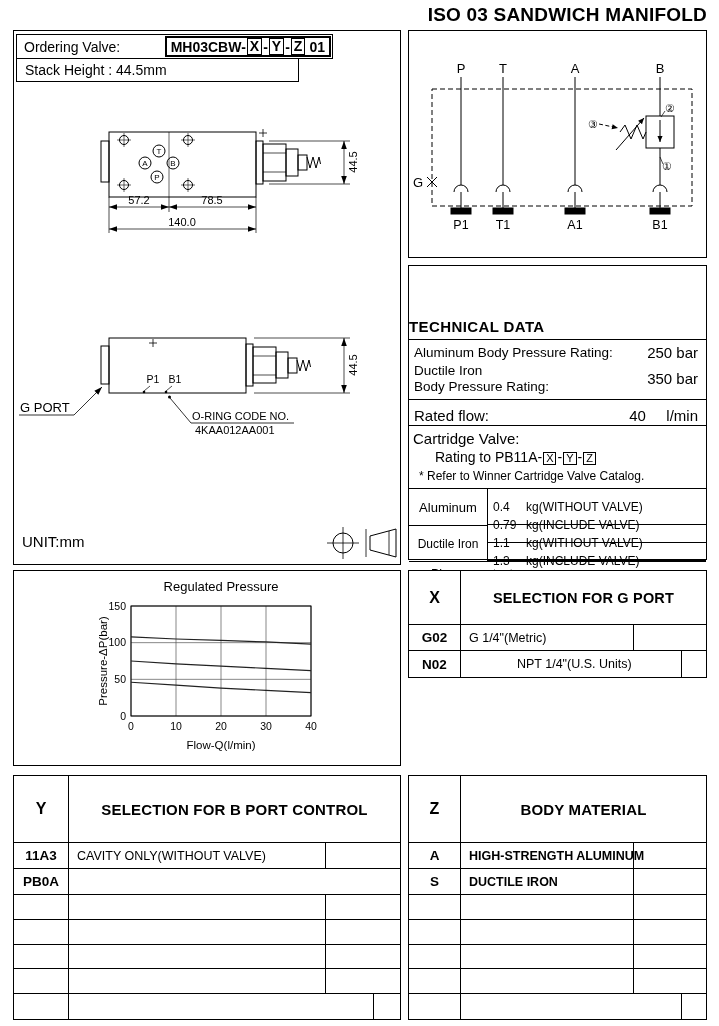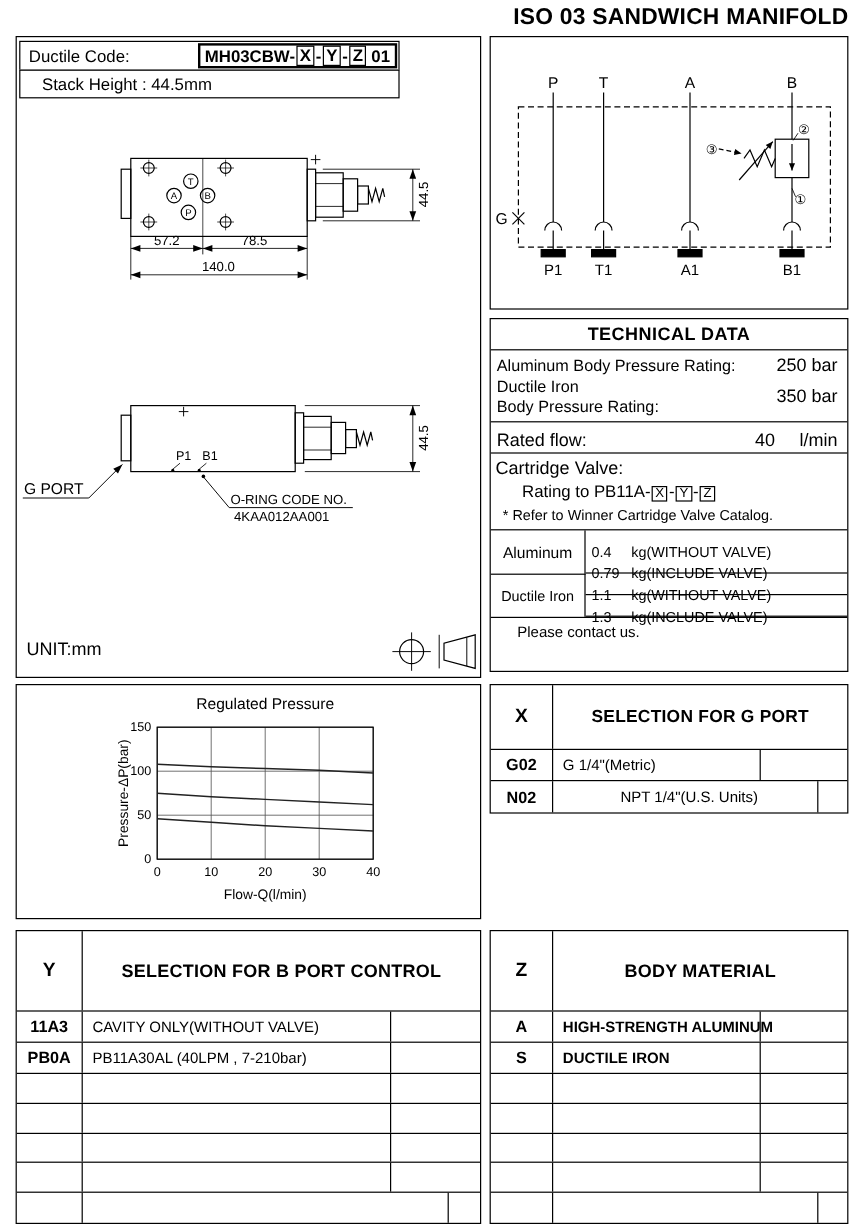--- a/index.html
+++ b/index.html
@@ -12,32 +12,32 @@
 
   
   .left-main { left:13px; top:30px; width:388px; height:535px; }
   .ordering-box { position:absolute; left:2px; top:3px; width:317px; height:25px; border:1px solid #000;
      display:flex; align-items:center; font-size:14px; padding-left:7px; background:#fff; z-index:2; }
   .code-box { margin-left:auto; margin-right:1px; border:2px solid #000; font-weight:bold; font-size:14px;
      padding:0 4px; display:flex; align-items:center; height:21px; white-space:nowrap; }
   .boxed { border:1px solid #000; padding:0 2px; margin:0 1px; line-height:1.05; display:inline-block; }
   .boxed.sm { font-size:11px; }
   .code-suffix { margin-left:3px; }
-  .stack-box { position:absolute; left:2px; top:27px; width:317px; height:24px; border:1px solid #000;
-     display:flex; align-items:center; font-size:14px; padding-left:18px; background:#fff; z-index:2; }
+  .stack-box { position:absolute; left:2px; top:27px; width:283px; height:24px; border:1px solid #000;
+     display:flex; align-items:center; font-size:14px; padding-left:8px; background:#fff; z-index:2; }
   .drawings-svg { position:absolute; left:0; top:0; }
   .unit-label { position:absolute; left:8px; top:502px; font-size:15px; }
 
   
   .circuit { left:408px; top:30px; width:299px; height:228px; }
 
   
   .techdata { left:408px; top:265px; width:299px; height:295px; }
-  .td-header { height:26px; border-bottom:1px solid #000; text-align:center; font-weight:bold;
-     font-size:15px; line-height:25px; letter-spacing:.4px; }
+  .td-header { height:26px; border-bottom:1px solid #000; text-align:left; font-weight:bold;
+     font-size:15px; line-height:25px; letter-spacing:.4px;margin-top:48px; }
   .td-pressure { border-bottom:1px solid #000; padding:3px 0 3px; }
   .td-row { display:flex; justify-content:space-between; align-items:center; padding:1px 8px 1px 5px; }
   .td-label { font-size:13.5px; line-height:1.18; }
   .td-label.lg { font-size:15px; }
   .td-value { font-size:15px; white-space:nowrap; }
   .td-flow { display:flex; justify-content:space-between; align-items:flex-end; border-bottom:1px solid #000;
      height:26px; padding:0 8px 0 5px; }
   .td-flow-right .unit { margin-left:16px; }
   .td-cart { border-bottom:1px solid #000; padding:4px 0 5px 4px; }
   .cart-l1 { font-size:15px; }
@@ -88,21 +88,21 @@
 </style>
 </head>
 <body>
 
 <div class="sheet">
 
   <div class="page-title">ISO 03 SANDWICH MANIFOLD</div>
 
   <div class="box left-main">
     <div class="ordering-box">
-      <span>Ductile Code:</span>
+      <span>Ordering Valve:</span>
       <span class="code-box">
           <span>MH03CBW-</span>
           <span class="boxed">X</span>
           <span>-</span>
           <span class="boxed">Y</span>
           <span>-</span>
           <span class="boxed">Z</span>
           <span class="code-suffix">01</span>
         </span>
     </div>
@@ -391,21 +391,20 @@
       <div class="hcode">Y</div>
       <div class="htitle">SELECTION FOR B PORT CONTROL</div>
     </div>
     <div class="sel-row">
       <div class="ccode">11A3</div>
       <div class="cdesc">CAVITY ONLY(WITHOUT VALVE)</div>
       <div></div>
     </div>
     <div class="sel-row">
       <div class="ccode">PB0A</div>
-      <div class="cdesc">PB11A30AL (40LPM , 7-210bar)</div>
       <div></div>
     </div>
     <div class="sel-row empty">
         <div class="ccode"></div>
         <div class="cdesc"></div>
         <div></div>
       </div>
     <div class="sel-row empty">
         <div class="ccode"></div>
         <div class="cdesc"></div>

